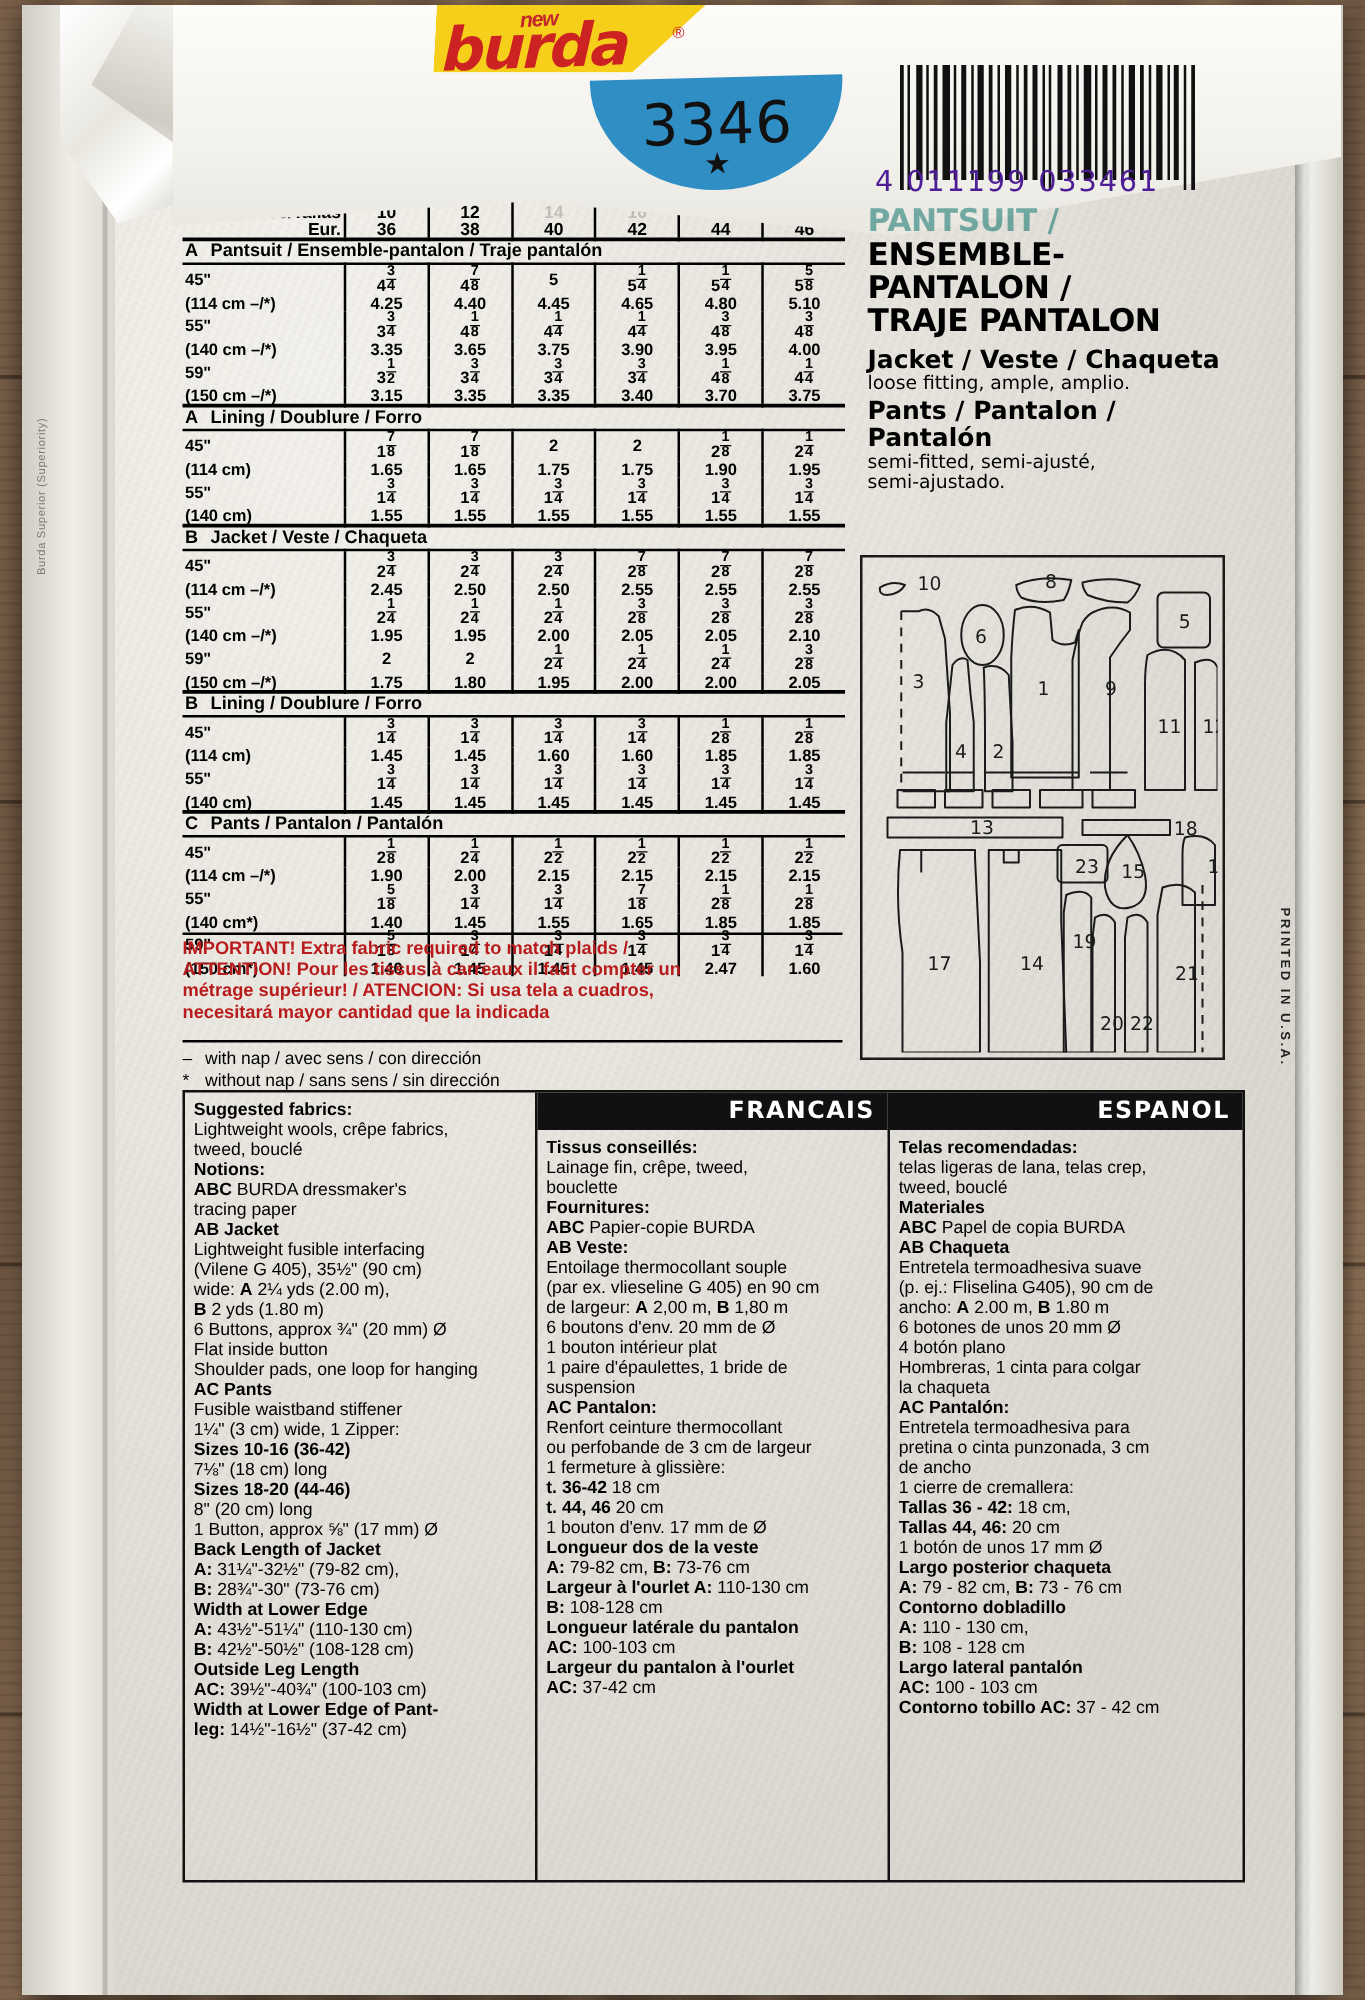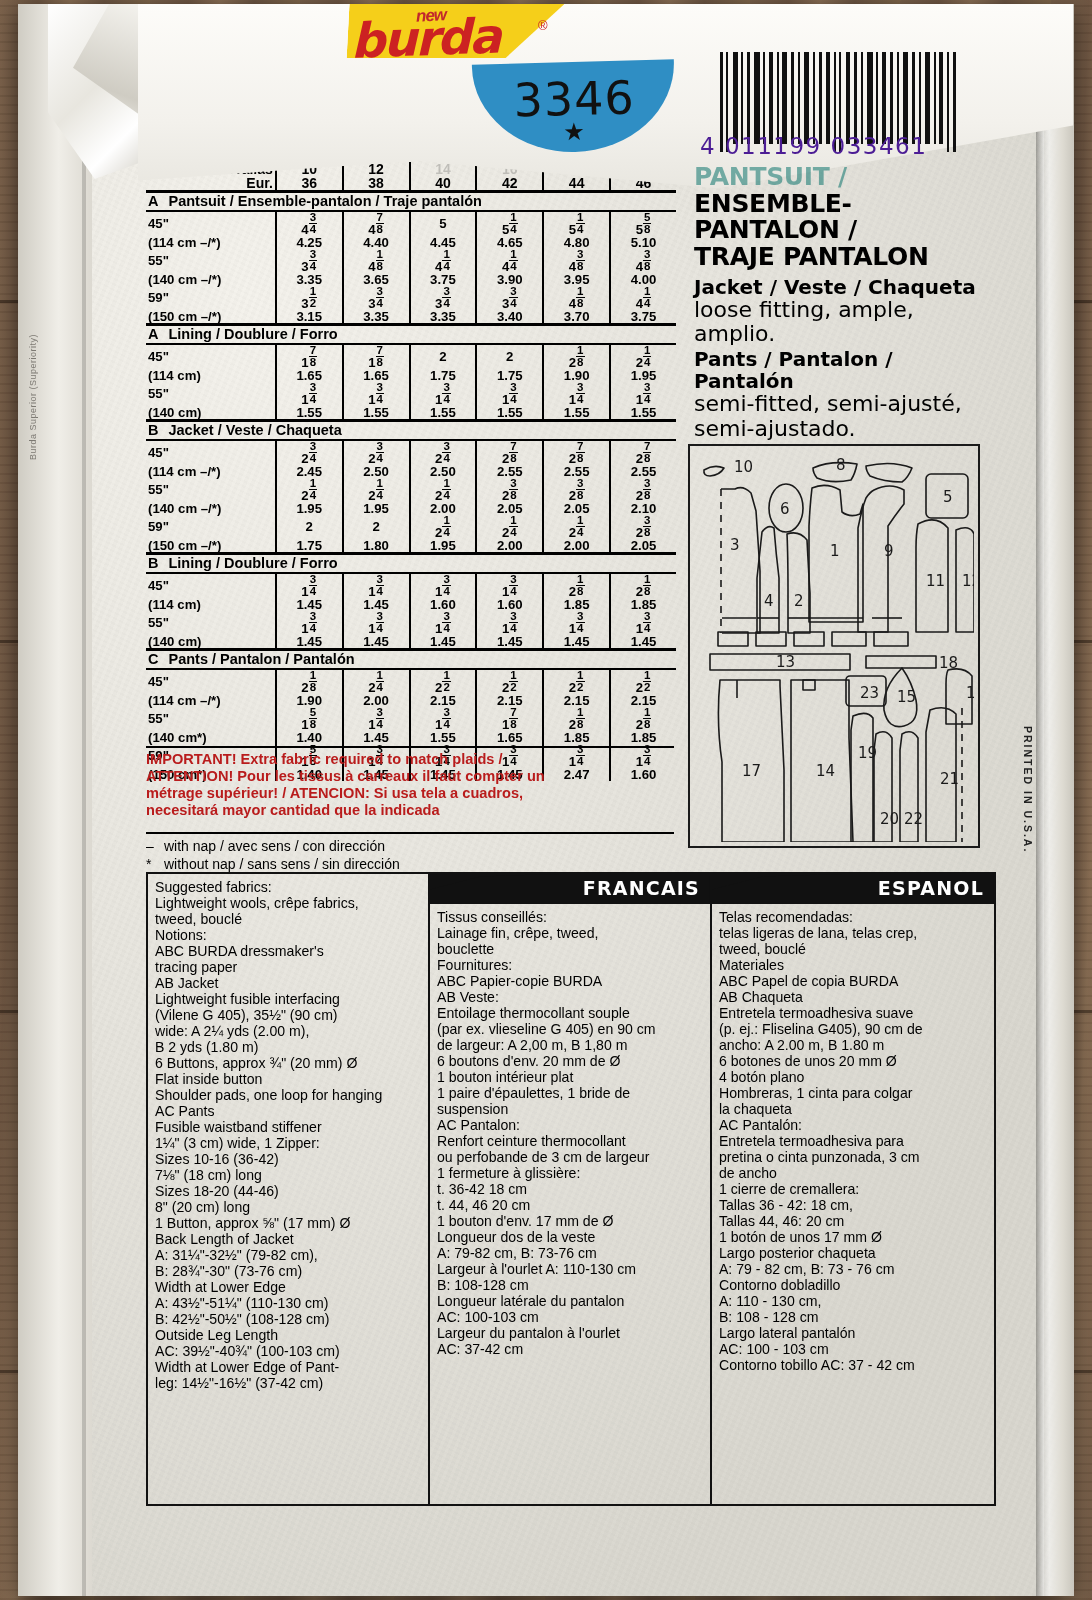--- a/index.html
+++ b/index.html
@@ -111,42 +111,42 @@
     color:#000;border-top:2.5px solid #000;padding-top:4px;}
   .napnote span.m{display:inline-block;width:18px;}
 
   
   .titleblk{position:absolute;left:676px;top:160px;width:300px;color:#000;}
   .t-big{font-size:25px;font-weight:bold;line-height:1.06;letter-spacing:-.3px;
     font-family:"DejaVu Sans",sans-serif;}
   .t-big.faded{color:#0f766e;opacity:.55;}
   .t-sub{font-size:20px;font-weight:bold;margin-top:6px;line-height:1.1;
     font-family:"DejaVu Sans",sans-serif;}
-  .t-norm{font-size:22px;line-height:1.1;font-family:"DejaVu Sans",sans-serif;}
+  .t-norm{font-size:15px;line-height:1.1;font-family:"DejaVu Sans",sans-serif;}
 
   
   .pieces{position:absolute;left:670px;top:440px;width:288px;height:400px;
     border:2px solid #1a1a1a;background:transparent;}
   .pieces svg{display:block;}
 
   .printed{position:absolute;left:1004px;top:722px;font-size:10.5px;color:#222;
     writing-mode:vertical-rl;letter-spacing:2px;font-weight:bold;}
 
   
   .langs{position:absolute;left:128px;top:868px;width:846px;height:630px;
     border:2.5px solid #111;display:flex;background:transparent;}
   .lcol{position:relative;width:33.333%;border-right:2.5px solid #111;box-sizing:border-box;}
   .lcol:last-child{border-right:none;}
   .lhdr{position:relative;height:30px;background:#111;overflow:hidden;}
   .lhdr .swoop{position:absolute;left:0;top:0;width:100%;height:100%;background:#111;
     clip-path:polygon(0 52%,18% 8%,46% 0,100% 0,100% 100%,0 100%);}
   .lhdr .t{position:absolute;right:10px;top:3px;color:#fff;font-weight:bold;font-size:19px;
     letter-spacing:1.2px;font-family:"DejaVu Sans",sans-serif;}
   .lbody{padding:5px 6px 2px 7px;font-size:14.1px;line-height:1.135;color:#000;}
-  .lbody b{font-weight:normal;}
+  .lbody b{font-weight:bold;}
   .lbody .wr{display:block;}
 </style>
 </head>
 <body>
 
 <div class="desk">
   <div class="plank" style="top:300px"></div>
   <div class="plank" style="top:640px"></div>
   <div class="plank" style="top:1010px"></div>
   <div class="plank" style="top:1370px"></div>

